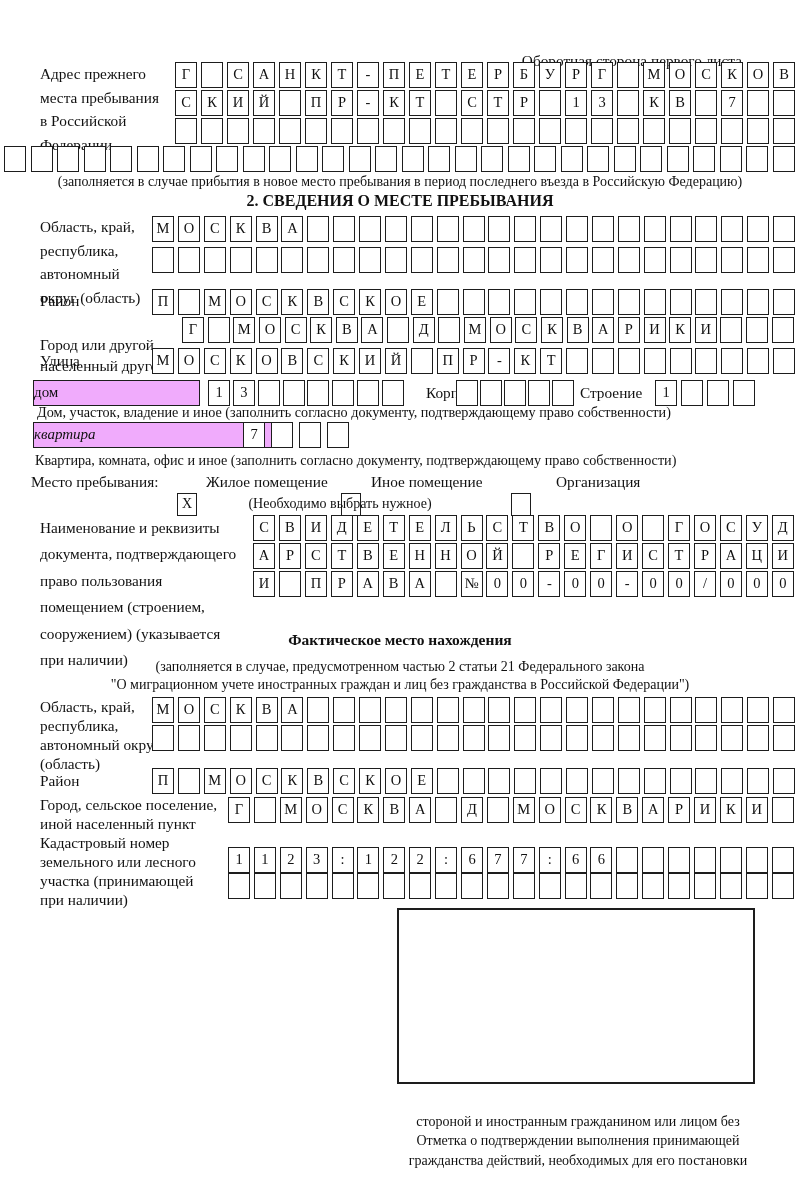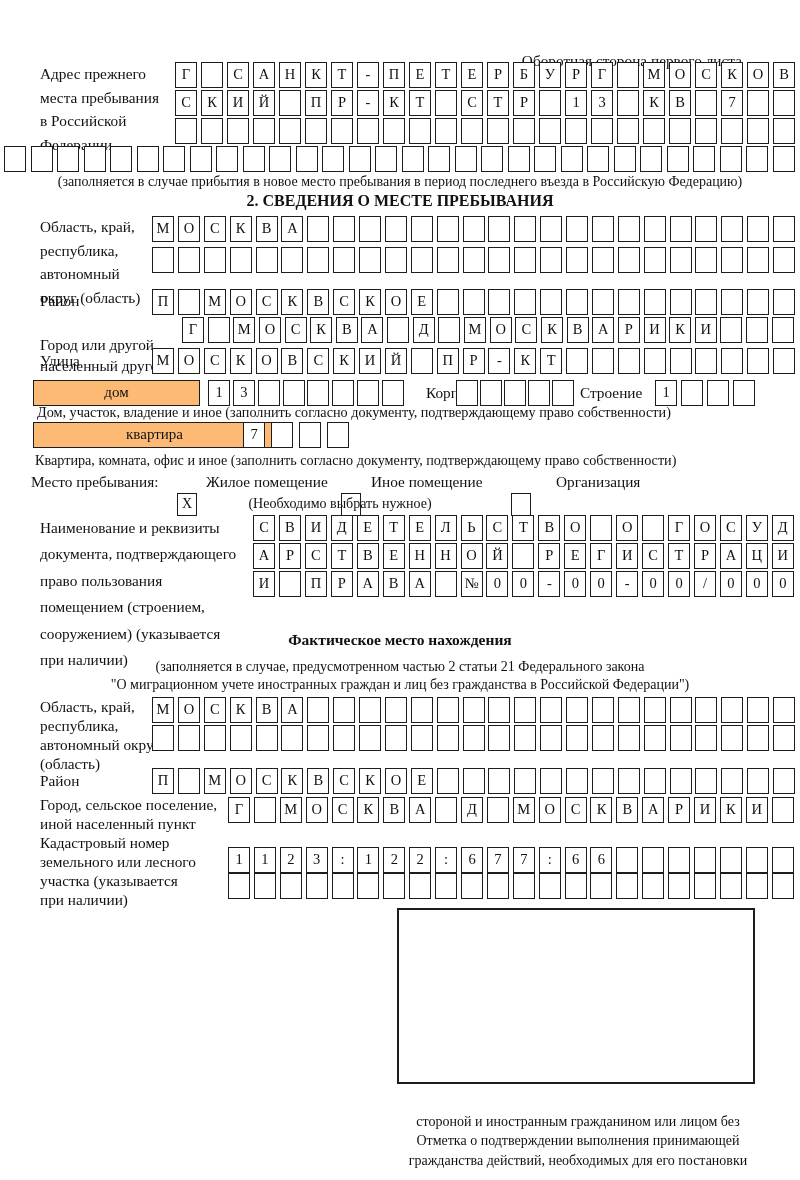--- a/index.html
+++ b/index.html
@@ -8,21 +8,21 @@
     font-family:"Liberation Serif","DejaVu Serif",serif;color:#111;overflow:hidden;
   }
   .abs{position:absolute;margin-top:24px;}
   .cr{position:absolute;display:flex;justify-content:space-between;height:26px;}
   .cell{
     flex:0 0 22px;height:26px;box-sizing:border-box;border:1.7px solid #1d1d1d;
     text-align:center;font-size:14.5px;line-height:22px;background:#fff;overflow:hidden;
   }
   .wbox{
     position:absolute;height:26px;box-sizing:border-box;border:1.7px solid #1d1d1d;
-    text-align:center;font-size:15px;line-height:22px;background:#fdba74;
+    font-size:15px;line-height:22px;background:#f0abfc;
   }
   .lbl{position:absolute;font-size:15.3px;line-height:23.5px;}
   .lbl .ln{display:block;}
   .lbl-tight .ln{line-height:19px;}
   .lbl-med .ln{line-height:21px;}
   .note{position:absolute;font-size:14px;line-height:17px;}
   .center{text-align:center;}
   .hd{position:absolute;font-weight:bold;text-align:center;}
   .chk{
     display:inline-block;width:20px;height:23px;box-sizing:border-box;
@@ -329,21 +329,21 @@
     </div>
   <div class="lbl" style="left:580px;top:381px;">Строение</div>
   <div class="cr" style="left:655px;top:380px;width:100px;">
       <span class="cell">1</span>
       <span class="cell"> </span>
       <span class="cell"> </span>
       <span class="cell"> </span>
     </div>
   <div class="note" style="left:37px;top:404px;font-size:14.2px;">Дом, участок, владение и иное (заполнить согласно документу, подтверждающему право собственности)</div>
 
-  <div class="wbox" style="left:33px;top:422px;width:243px;">квартира</div>
+  <div class="wbox" style="left:33px;top:422px;width:243px;font-style:italic;">квартира</div>
   <div class="cr" style="left:243px;top:422px;width:106px;">
       <span class="cell">7</span>
       <span class="cell"> </span>
       <span class="cell"> </span>
       <span class="cell"> </span>
     </div>
   <div class="note" style="left:35px;top:452px;font-size:14.2px;">Квартира, комната, офис и иное (заполнить согласно документу, подтверждающему право собственности)</div>
 
   <div class="lbl" style="left:31px;top:470px;">Место пребывания:</div>
   <span class="chk abs" style="left:177px;top:469px;">X</span>
@@ -551,21 +551,21 @@
       <span class="cell">Р</span>
       <span class="cell">И</span>
       <span class="cell">К</span>
       <span class="cell">И</span>
       <span class="cell"> </span>
     </div>
 
   <div class="lbl lbl-tight" style="left:40px;top:833px;width:180px;">
     <span class="ln">Кадастровый номер</span>
     <span class="ln">земельного или лесного</span>
-    <span class="ln">участка (указывается</span>
+    <span class="ln">участка (принимающей</span>
     <span class="ln">при наличии)</span>
   </div>
   <div class="cr" style="left:228px;top:847px;width:566px;">
       <span class="cell">1</span>
       <span class="cell">1</span>
       <span class="cell">2</span>
       <span class="cell">3</span>
       <span class="cell">:</span>
       <span class="cell">1</span>
       <span class="cell">2</span>

